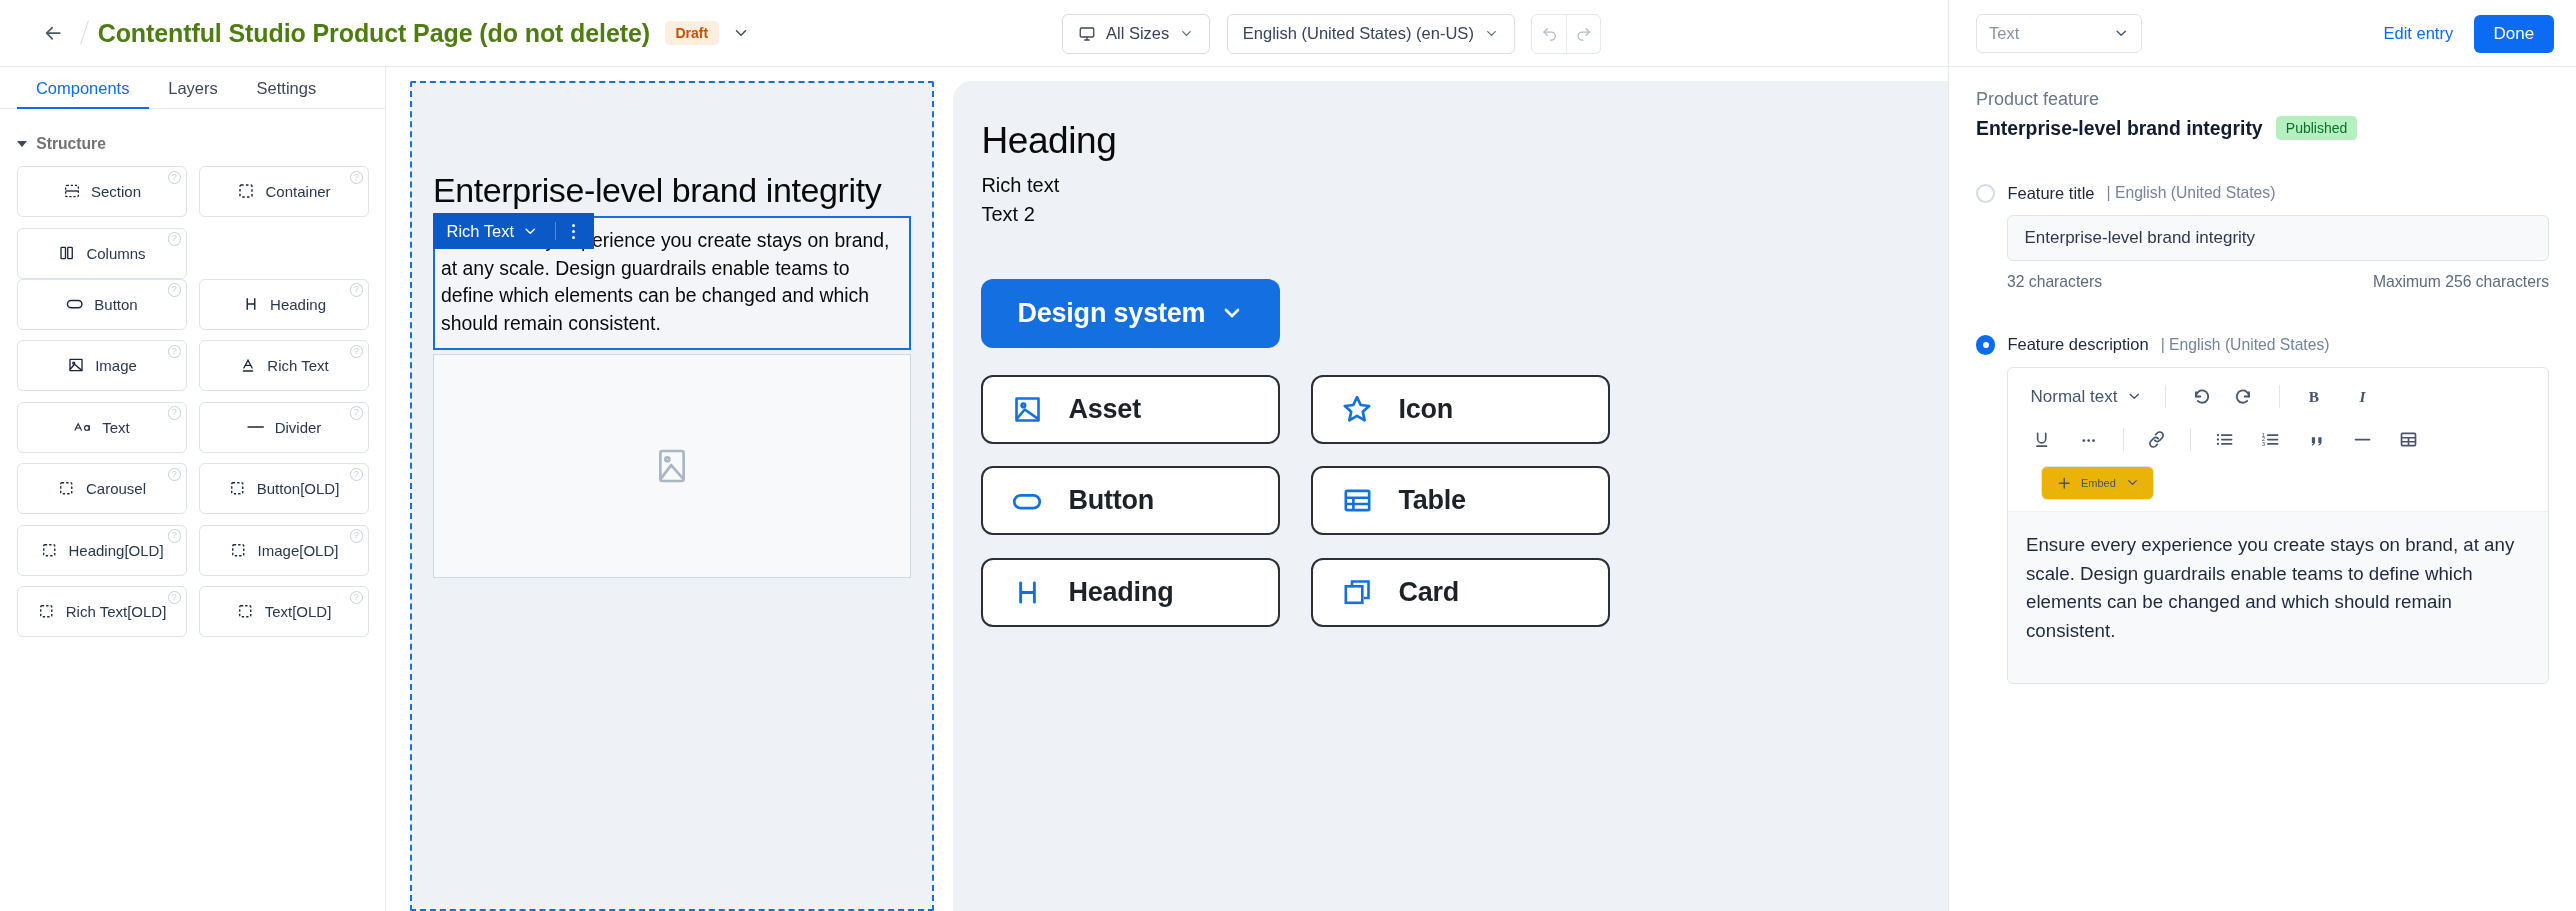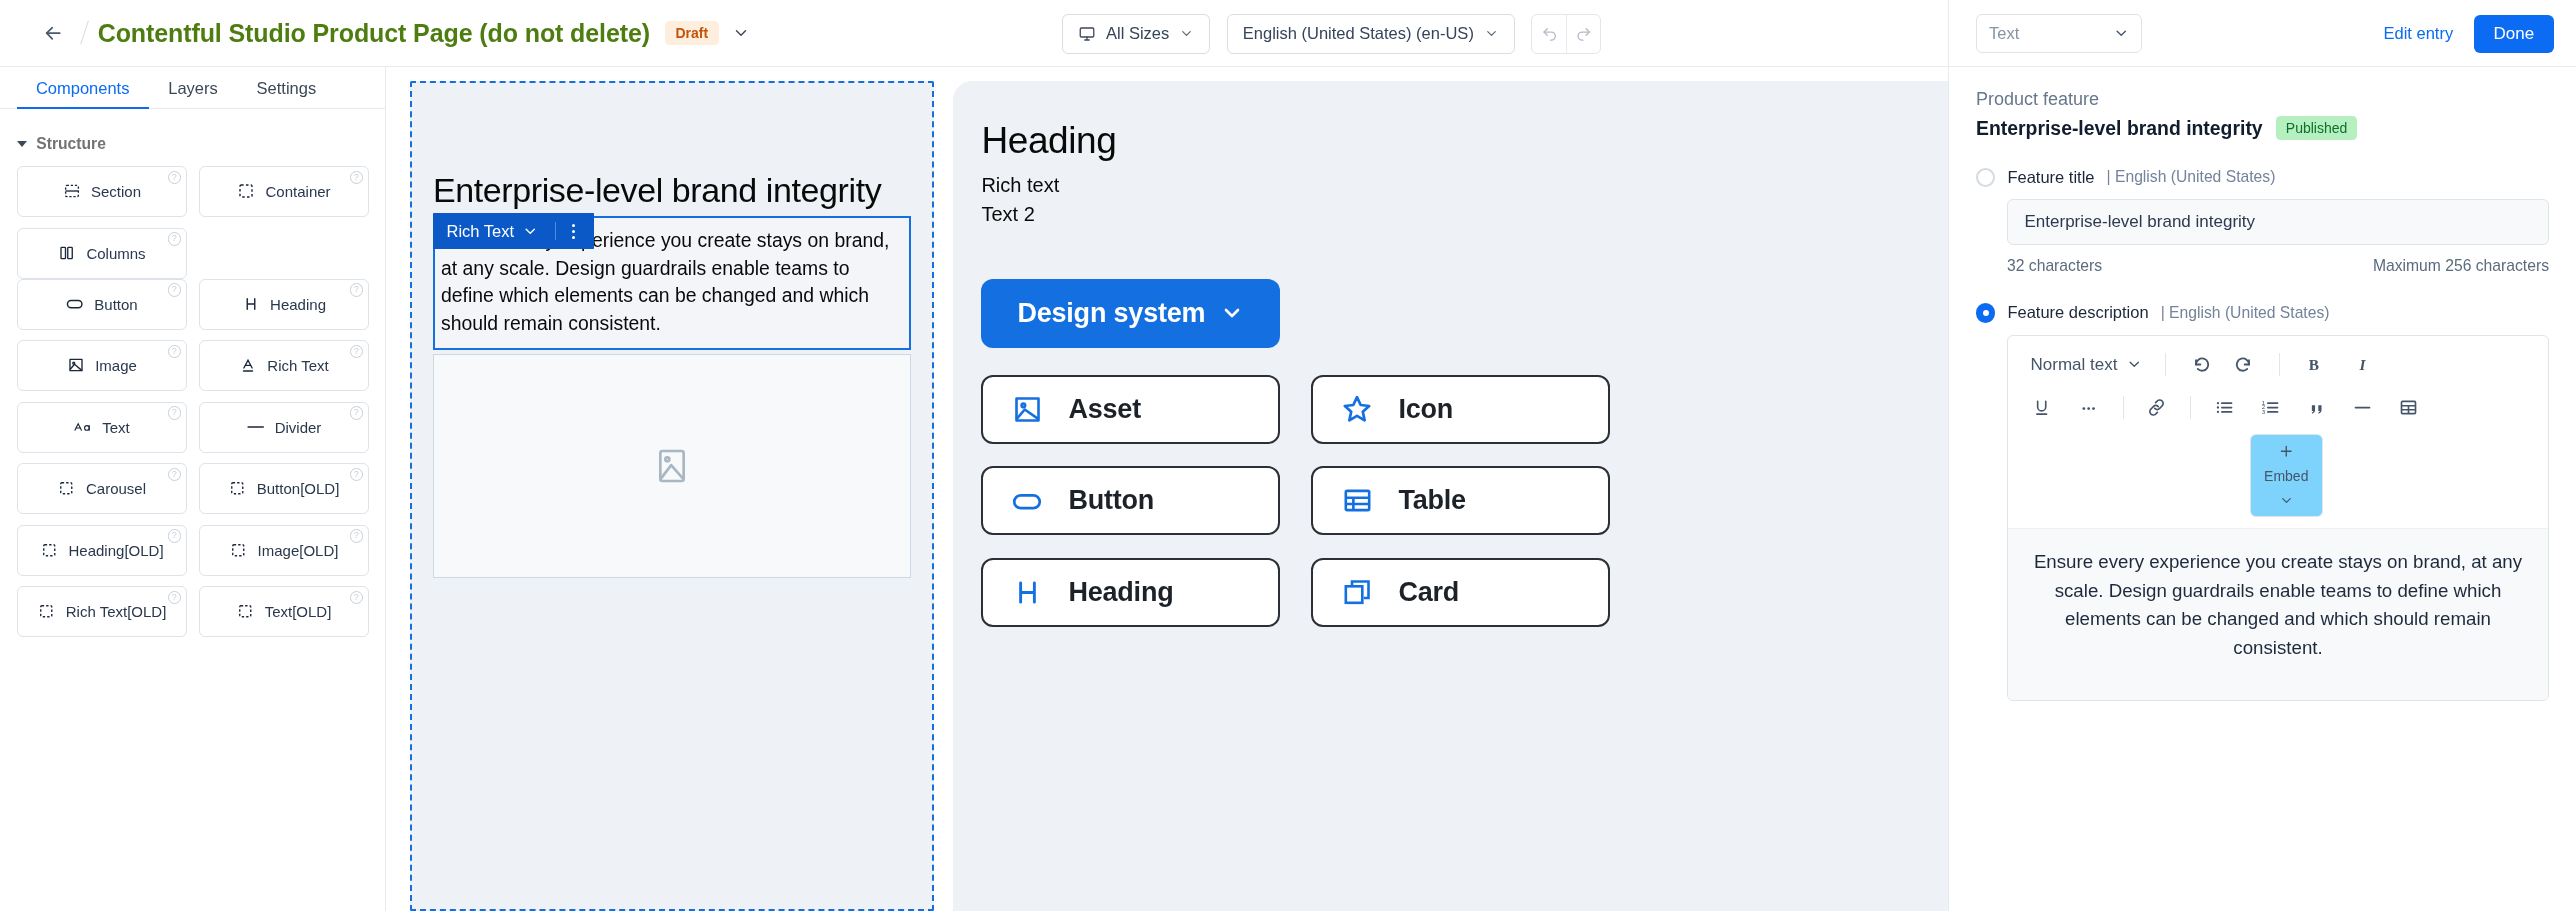--- a/index.html
+++ b/index.html
@@ -176,21 +176,21 @@
     width: 628px; min-width: 628px; background: #fff; border-left: 0.7px solid #e7ebee;
     padding: 22.4px 27px 0 27px; overflow: hidden; position: relative;
   }
   .rp-eyebrow { font-size: 18px; color: #67778c; }
   .rp-titlerow { display: flex; align-items: center; gap: 13.5px; margin-top: 6px; }
   .rp-title { font-size: 19.4px; font-weight: 700; color: #111c2e; white-space: nowrap; }
   .published-badge {
     background: #b6f0c1; color: #0e6f2a; font-size: 14px; font-weight: 500;
     padding: 3.7px 9.7px; border-radius: 4.5px; white-space: nowrap;
   }
-  .field { margin-top: 28px; text-align: center; }
+  .field { margin-top: 44px; }
   .field-head { display: flex; align-items: center; gap: 12px; }
   .radio-ring {
     width: 19.4px; height: 19.4px; border-radius: 50%; border: 2.2px solid #d3dbe3; flex: 0 0 auto;
     cursor: pointer;
   }
   .radio-ring.on { border-color: #0b6bf2; background: #0b6bf2; position: relative; }
   .radio-ring.on::after {
     content: ''; position: absolute; left: 5.2px; top: 5.2px; width: 6px; height: 6px;
     background: #fff; border-radius: 50%;
   }
@@ -216,22 +216,22 @@
     display: flex; align-items: center; gap: 9px; font-size: 17px; color: #45556a;
     padding: 3px 6px; cursor: pointer; white-space: nowrap;
   }
   .ed-div { width: 0.7px; height: 22.4px; background: #e1e6ea; margin: 0 16.5px; }
   .ed-btn {
     width: 34px; height: 31px; display: flex; align-items: center; justify-content: center;
     color: #5b6b7e; cursor: pointer; border-radius: 3.7px;
   }
   .embed-btn {
     margin: 10.5px 0 0 16.5px; display: inline-flex; align-items: center; gap: 9px;
-    border: 0.7px solid #e1e6ea; border-radius: 6px; background: #7dd3fc;
-    padding: 8.2px 13.5px; font-size: 14px; color: #45556a; cursor: pointer; flex-direction: column;
+    border: 0.7px solid #e1e6ea; border-radius: 6px; background: #eab308;
+    padding: 8.2px 13.5px; font-size: 11px; color: #45556a; cursor: pointer;
   }
   .ed-body {
     border-top: 0.7px solid #eef1f4; padding: 19.4px 18px 7.5px 18px; background: #f7f9fb;
     font-size: 18.7px; line-height: 1.52; color: #1e2a3c; min-height: 172px;
   }
   svg { display: block; }
 </style>
 </head>
 <body>
 

